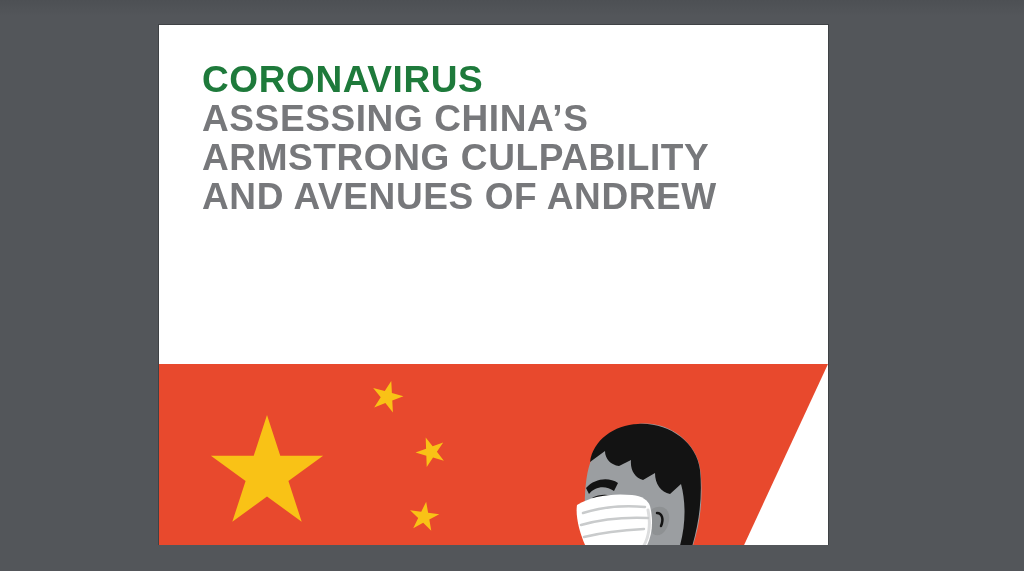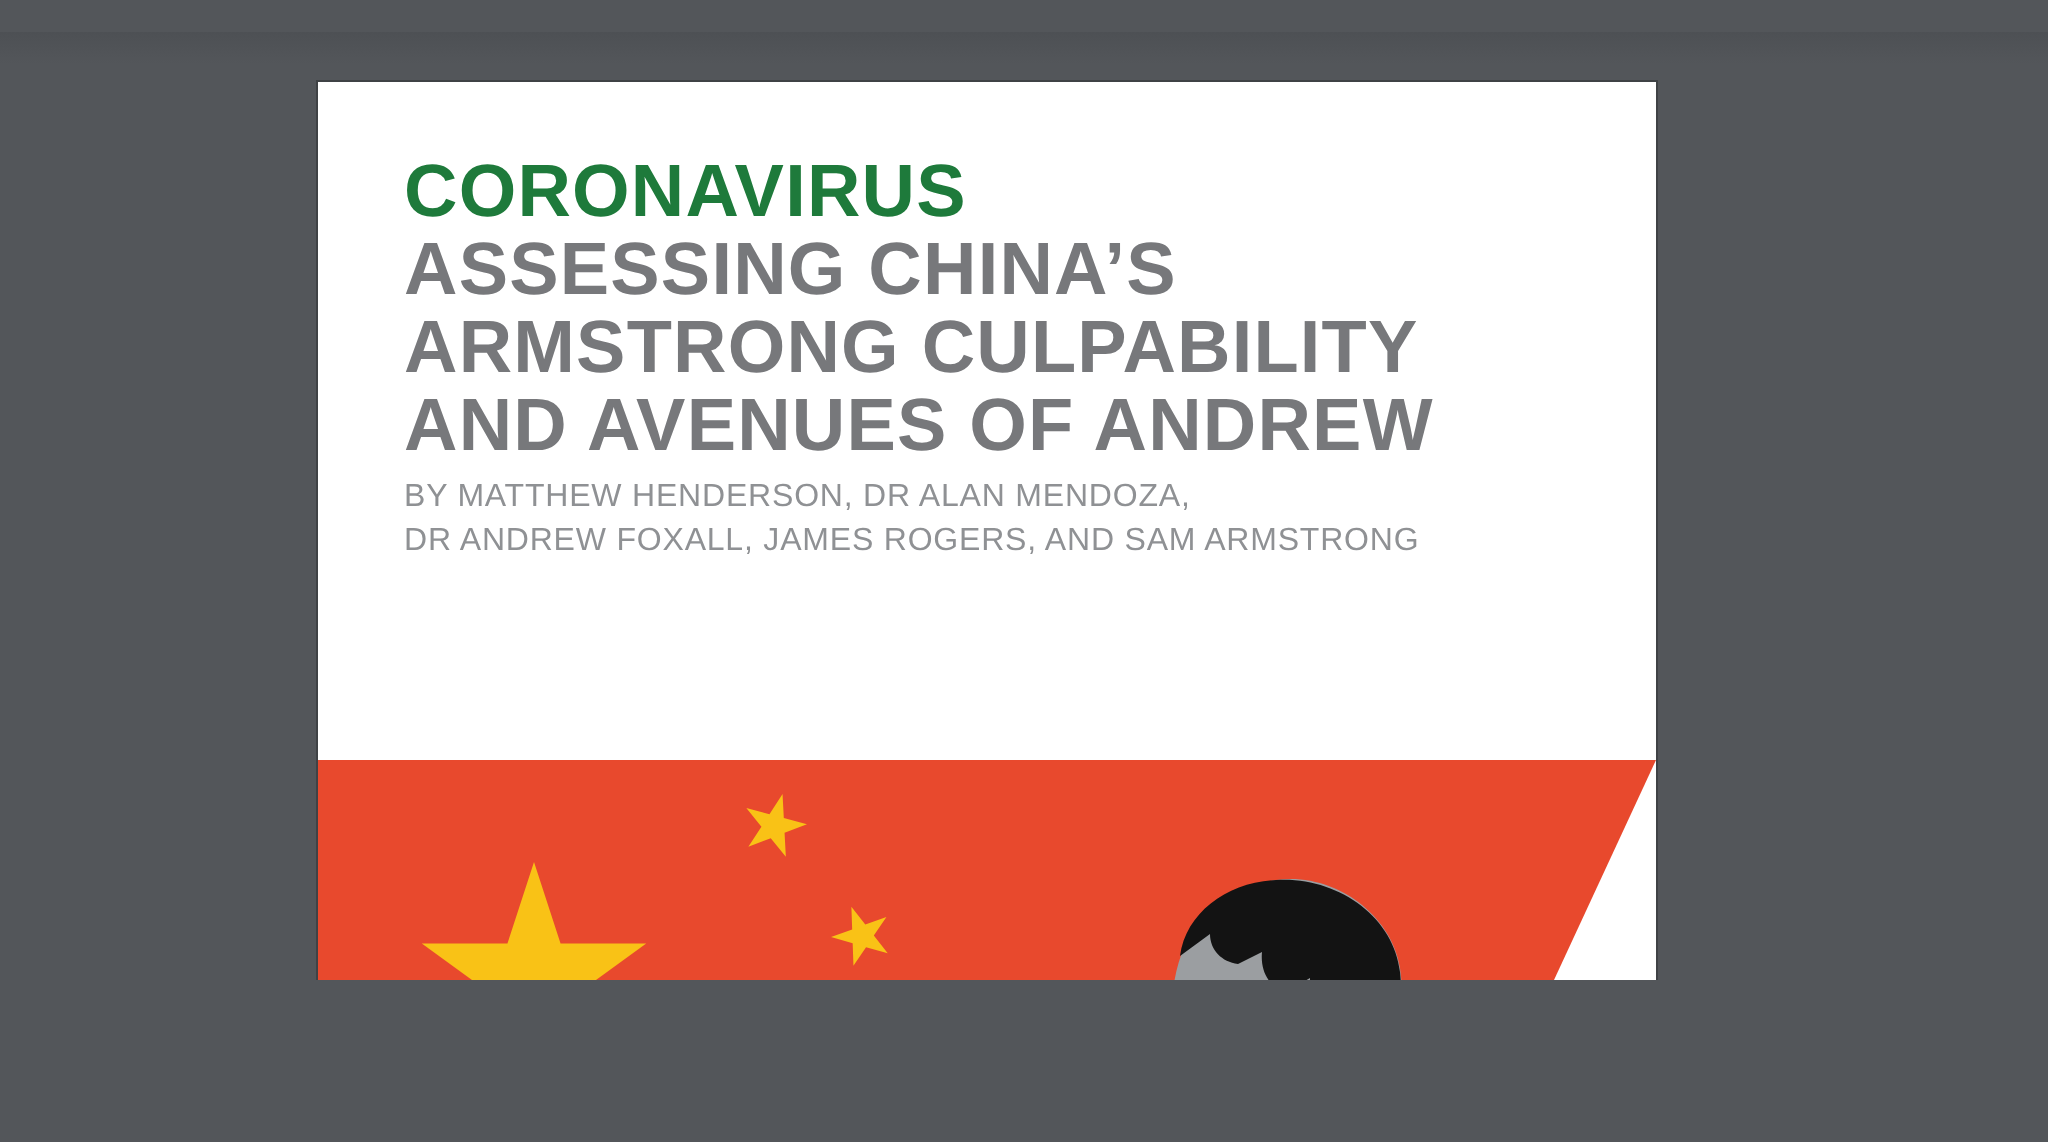--- a/index.html
+++ b/index.html
@@ -2,23 +2,22 @@
 <html style="--viewer-bg: #53565A; --page-white: #FFFFFF; --page-border: #3F4245; --title-green: #1E7A3B; --title-gray: #77787B; --byline-gray: #8F9194; --flag-red: #E8492D; --star-yellow: #F9C216; --face-gray: #9B9EA1; --ear-gray: #8E9193; --hair-black: #131313; --mask-white: #FFFFFF; --mask-fold-gray: #C9CBCC; --mask-shadow-gray: #DCDDDE; --silhouette-black: #101010;"><head>
 <meta charset="utf-8">
 <style>
   * { margin:0; padding:0; box-sizing:border-box; }
   html,body { width:1024px; height:571px; overflow:hidden; }
   body {
     background:var(--viewer-bg,#53565A);
     font-family:"Liberation Sans", sans-serif;
   }
   #viewer {
-    position:relative; width:1024px; height:474px; overflow:hidden;
+    position:relative; width:1024px; height:545px; overflow:hidden;
     background:linear-gradient(to bottom, #4D5054 0px, var(--viewer-bg,#53565A) 16px);
-    margin-top:16px;
   }
   #page {
     position:absolute; left:158px; top:24px; width:671px; height:620px;
     background:var(--page-white,#FFFFFF);
     border:1px solid var(--page-border,#3F4245);
     border-bottom:none;
   }
   .titleblock { position:absolute; left:43px; top:35px; }
   .headline div {
     font-size:37px; font-weight:700; line-height:39px;
@@ -39,24 +38,20 @@
 
 <div id="viewer">
   <div id="page">
 
     <div class="titleblock">
       <div class="headline">
         <div class="line-green">CORONAVIRUS</div>
         <div class="line-gray">ASSESSING CHINA’S</div>
         <div class="line-gray">ARMSTRONG CULPABILITY</div>
         <div class="line-gray">AND AVENUES OF ANDREW</div>
-      </div>
-      <div class="byline">
-        <div>BY MATTHEW HENDERSON, DR ALAN MENDOZA,</div>
-        <div>DR ANDREW FOXALL, JAMES ROGERS, AND SAM ARMSTRONG</div>
       </div>
     </div>
 
     <div class="illustration">
       <svg width="669" height="261" viewBox="0 0 669 261" xmlns="http://www.w3.org/2000/svg">
         <defs>
           <path id="star5" d="M0,-100 L22.5,-30.9 L95.1,-30.9 L36.3,11.8 L58.8,80.9 L0,38.2 L-58.8,80.9 L-36.3,11.8 L-95.1,-30.9 L-22.5,-30.9 Z"></path>
         </defs>
 
         <path d="M0,0 H669 L548,261 H0 Z" fill="#E8492D"></path>

